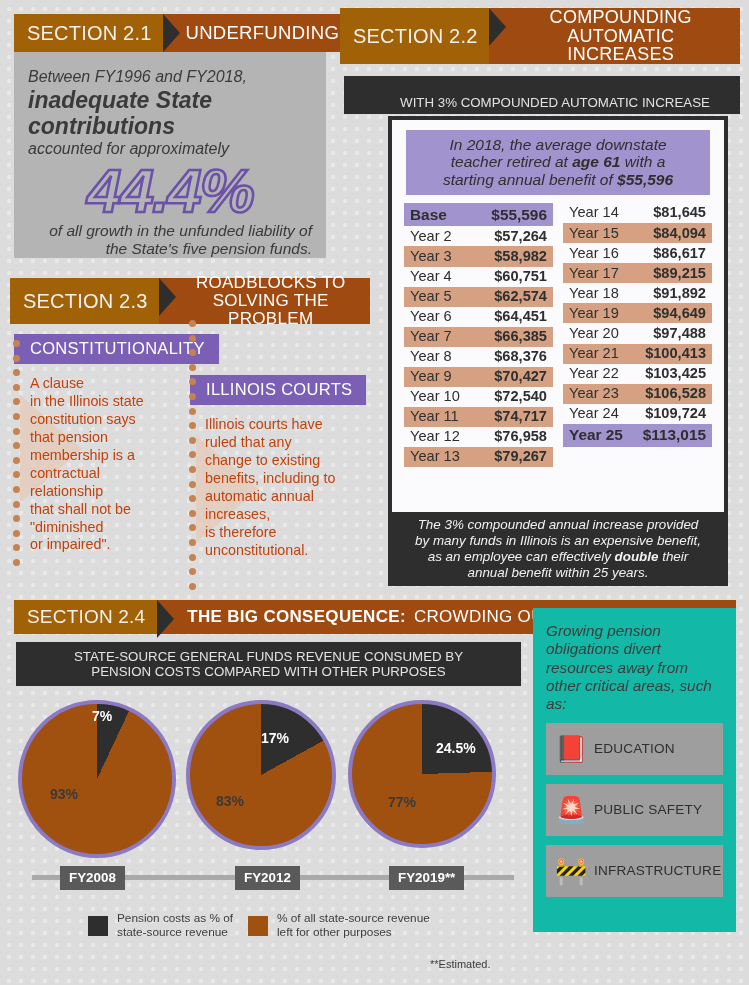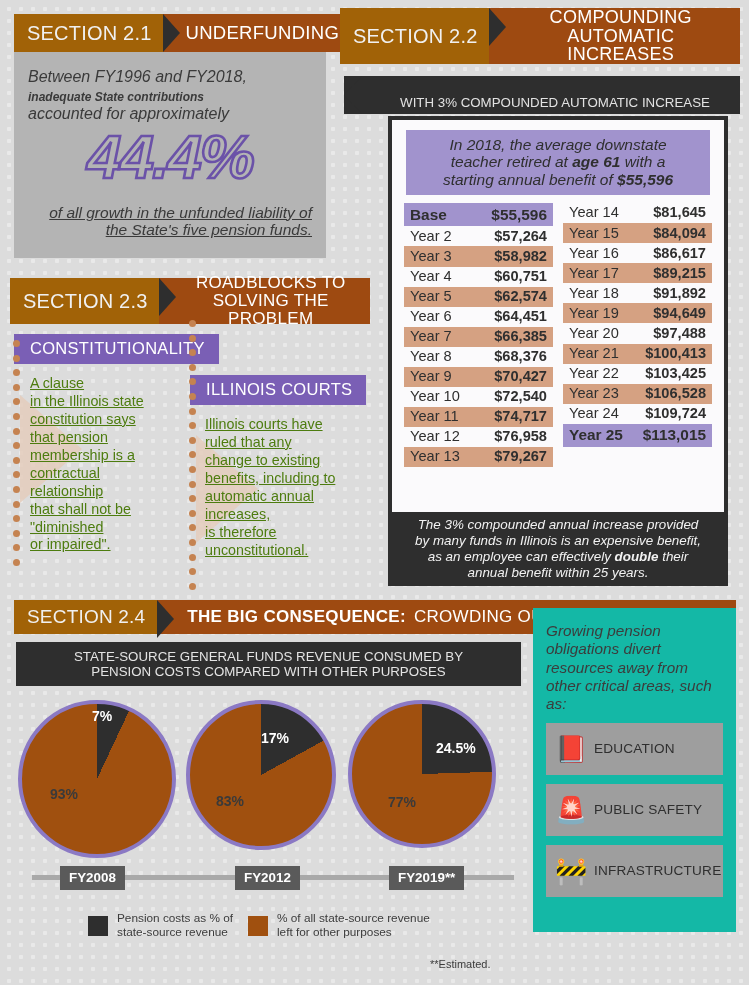--- a/index.html
+++ b/index.html
@@ -36,27 +36,27 @@
   
   #card21{ position:absolute; left:14px; top:14px; width:312px; height:244px; background:#b4b4b4; }
   #head21{ left:14px; top:14px; width:312px; }
   #head21 .num{ font-size:20px; }
   #head21 .ttl{ font-size:18.5px; }
   #body21{
     position:absolute; left:14px; top:58px; width:312px; height:200px;
     padding:10px 14px 0 14px; color:#3a3a3a; font-style:italic;
   }
   #body21 .l1{ font-size:16px; line-height:1.16; }
-  #body21 .l1 b{ font-size:12px; }
+  #body21 .l1 b{ font-size:23px; }
   .bignum{
     font-size:62px; font-weight:bold; font-style:italic; text-align:center;
     color:transparent; -webkit-text-stroke:2.6px #6b52a8; letter-spacing:-2px;
     line-height:1; margin:2px 0 0 0; font-family:"Liberation Sans",sans-serif;
   }
-  #body21 .l2{ font-size:15.5px; line-height:1.14; text-align:right; margin-top:16px;text-decoration:underline; }
+  #body21 .l2{ font-size:15.5px; line-height:1.14; text-align:right; margin-top:0; }
 
   
   #head22{ left:340px; top:8px; width:400px; height:56px; }
   #head22 .num{ font-size:20px; }
   #head22 .ttl{ font-size:18px; }
   #sub22{
     position:absolute; left:344px; top:76px; width:396px; height:38px;
     background:#2e2e2e; color:#e2e2e2; font-size:13.3px; line-height:1.14;
     display:flex; align-items:center; justify-content:center; text-align:center;
     padding-left:26px;
@@ -103,21 +103,21 @@
     letter-spacing:.3px; padding:5px 12px 6px 16px; display:flex; align-items:center;
   }
   .bullets{ position:absolute; }
   .bullets .dot{
     position:absolute; width:7px; height:7px; border-radius:50%;
     background:#c58351;
   }
   .tri{ position:absolute; width:0; height:0;
         border-top:54px solid transparent; border-bottom:54px solid transparent;
         border-left:62px solid #e4cdbc; opacity:.85; }
-  .col23 p{ position:absolute; color:#4d7c0f; font-size:14.3px; line-height:1.255;text-decoration:underline; }
+  .col23 p{ position:absolute; color:#c2410c; font-size:14.3px; line-height:1.255; }
 
   
   #head24{ left:14px; top:600px; width:722px; height:34px; }
   #head24 .num{ font-size:19px; }
   #head24 .ttl{ font-size:17px; justify-content:flex-start; padding-left:30px; }
   #head24 .ttl b{ font-weight:bold; margin-right:8px; }
 
   #charthead{
     position:absolute; left:16px; top:642px; width:505px; height:44px;
     background:#2e2e2e; color:#e4e4e4; font-size:13.3px; line-height:1.15;

